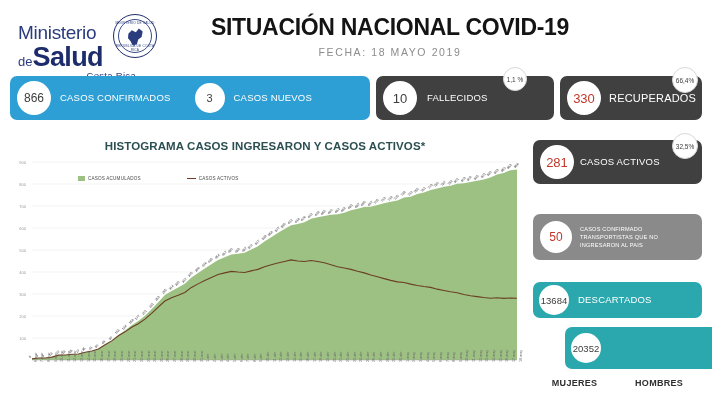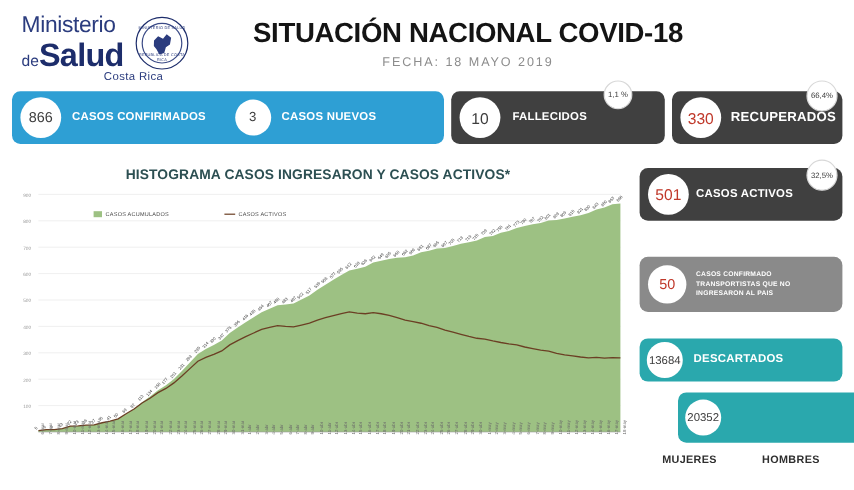--- a/index.html
+++ b/index.html
@@ -6,21 +6,21 @@
   body {
     width: 712px; height: 408px;
     background: #ffffff;
     font-family: "Liberation Sans", sans-serif;
     overflow: hidden;
     position: relative;
   }
 
   
   .header { position: absolute; left: 0; top: 0; width: 712px; height: 66px; }
-  .logo-block { position: absolute; left: 18px; top: 12px; width: 160px; }
+  .logo-block { position: absolute; left: 18px; top: 23px; width: 160px; }
   .logo-min { font-size: 19px; color: #2b3c7e; font-weight: 400; line-height: 1.0; letter-spacing: -0.3px; }
   .logo-de { font-size: 13px; color: #2b3c7e; vertical-align: baseline; }
   .logo-salud { font-size: 27px; color: #1d2d6b; font-weight: bold; letter-spacing: -0.6px; }
   .logo-cr { font-size: 9.5px; color: #2b3c7e; text-align: right; width: 118px; margin-top: -3px; letter-spacing: 0.3px;}
   .seal { position: absolute; left: 113px; top: 14px; width: 44px; height: 44px; border-radius: 50%;
           border: 1.6px solid #1d2d6b; background: #fff; }
   .seal .inner { position: absolute; left: 4px; top: 4px; right: 4px; bottom: 4px;
           border-radius: 50%; border: 1px solid #3a4a86; }
   .seal .map { position: absolute; left: 13px; top: 12px; width: 17px; height: 20px;
           background: #2b3c7e;
@@ -32,21 +32,21 @@
 
   .title { position: absolute; left: 190px; top: 14px; width: 400px; text-align: center;
            font-size: 23px; font-weight: bold; color: #141414; letter-spacing: -0.3px; }
   .subtitle { position: absolute; left: 190px; top: 46px; width: 400px; text-align: center;
            font-size: 10.5px; color: #8c8c8c; letter-spacing: 1.6px; }
 
   
   .card { position: absolute; border-radius: 7px; display: flex; align-items: center; }
   .card .bubble { border-radius: 50%; background: #ffffff; display: flex;
                   align-items: center; justify-content: center; flex: none; }
-  .card .lbl { color: #ffffff; font-weight: bold; letter-spacing: 0.2px; line-height: 1.15; }
+  .card .lbl { color: #ffffff; font-weight: normal; letter-spacing: 0.2px; line-height: 1.15; }
 
   .blue  { background: #2e9fd4; }
   .teal  { background: #2aa8ad; }
   .dark  { background: #404040; }
   .grey  { background: #8a8a8a; }
 
   .badge { position: absolute; border-radius: 50%; background: #ffffff;
            border: 1px solid #d8d8d8; display: flex; align-items: center; justify-content: center;
            font-size: 6.5px; color: #3d3d3d; z-index: 5; }
 
@@ -95,21 +95,21 @@
       <span class="logo-de">de</span><span class="logo-salud">Salud</span>
     </div>
     <div class="logo-cr">Costa Rica</div>
   </div>
   <div class="seal">
     <div class="inner"></div>
     <div class="txt-top">MINISTERIO DE SALUD</div>
     <div class="map"></div>
     <div class="txt-bot">REPUBLICA DE COSTA RICA</div>
   </div>
-  <div class="title">SITUACIÓN NACIONAL COVID-18</div>
+  <div class="title">SITUACIÓN NACIONAL COVID-19</div>
   <div class="subtitle">FECHA: 18 MAYO 2019</div>
 </div>
 
 <div class="card blue" id="card-confirmados">
   <div class="bubble" style="width:34px;height:34px;margin-left:7px;">
     <span style="font-size:12px;" class="num-dark">866</span>
   </div>
   <div class="lbl" style="font-size:9.5px;margin-left:9px;">CASOS CONFIRMADOS</div>
   <div class="bubble" style="width:30px;height:30px;margin-left:24px;">
     <span style="font-size:11px;" class="num-dark">3</span>
@@ -128,21 +128,21 @@
 <div class="card dark" id="card-recuperados">
   <div class="bubble" style="width:34px;height:34px;margin-left:7px;">
     <span style="font-size:13px;" class="num-red">330</span>
   </div>
   <div class="lbl" style="font-size:11px;margin-left:8px;">RECUPERADOS</div>
 </div>
 <div class="badge" style="left:672px;top:67px;width:26px;height:26px;">66,4%</div>
 
 <div class="card dark" id="card-activos">
   <div class="bubble" style="width:34px;height:34px;margin-left:7px;">
-    <span style="font-size:13px;" class="num-red">501</span>
+    <span style="font-size:13px;" class="num-red">281</span>
   </div>
   <div class="lbl" style="font-size:9.5px;margin-left:6px;">CASOS ACTIVOS</div>
 </div>
 <div class="badge" style="left:672px;top:133px;width:26px;height:26px;">32,5%</div>
 
 <div class="card grey" id="card-transportistas">
   <div class="bubble" style="width:32px;height:32px;margin-left:7px;">
     <span style="font-size:12px;" class="num-red">50</span>
   </div>
   <div class="lbl" style="font-size:5.6px;margin-left:8px;line-height:1.45;width:112px;">CASOS CONFIRMADO TRANSPORTISTAS QUE NO INGRESARON AL PAIS</div>

